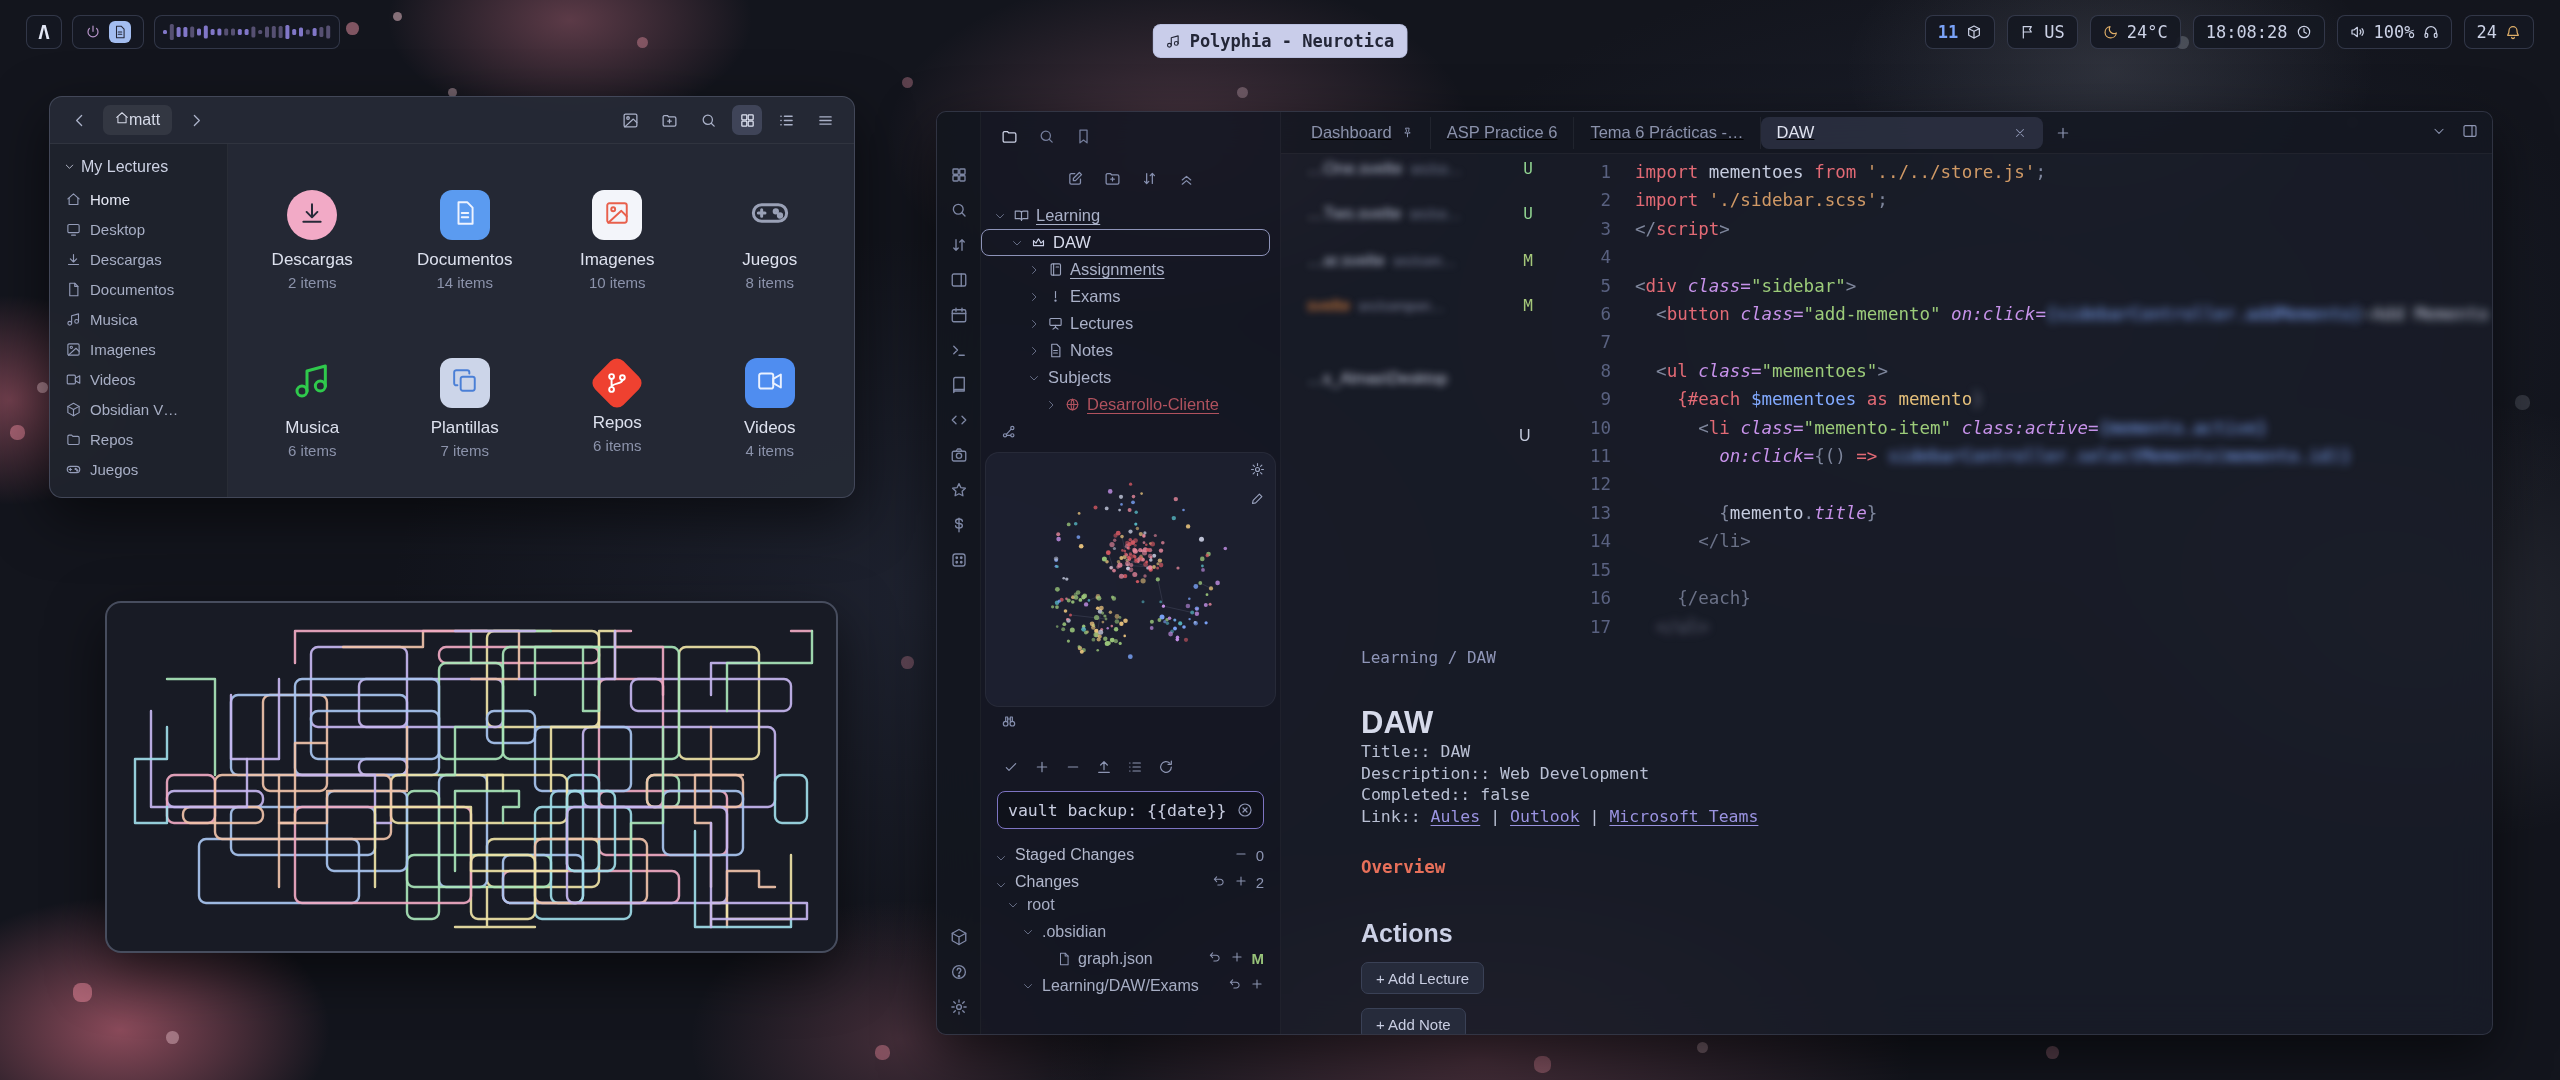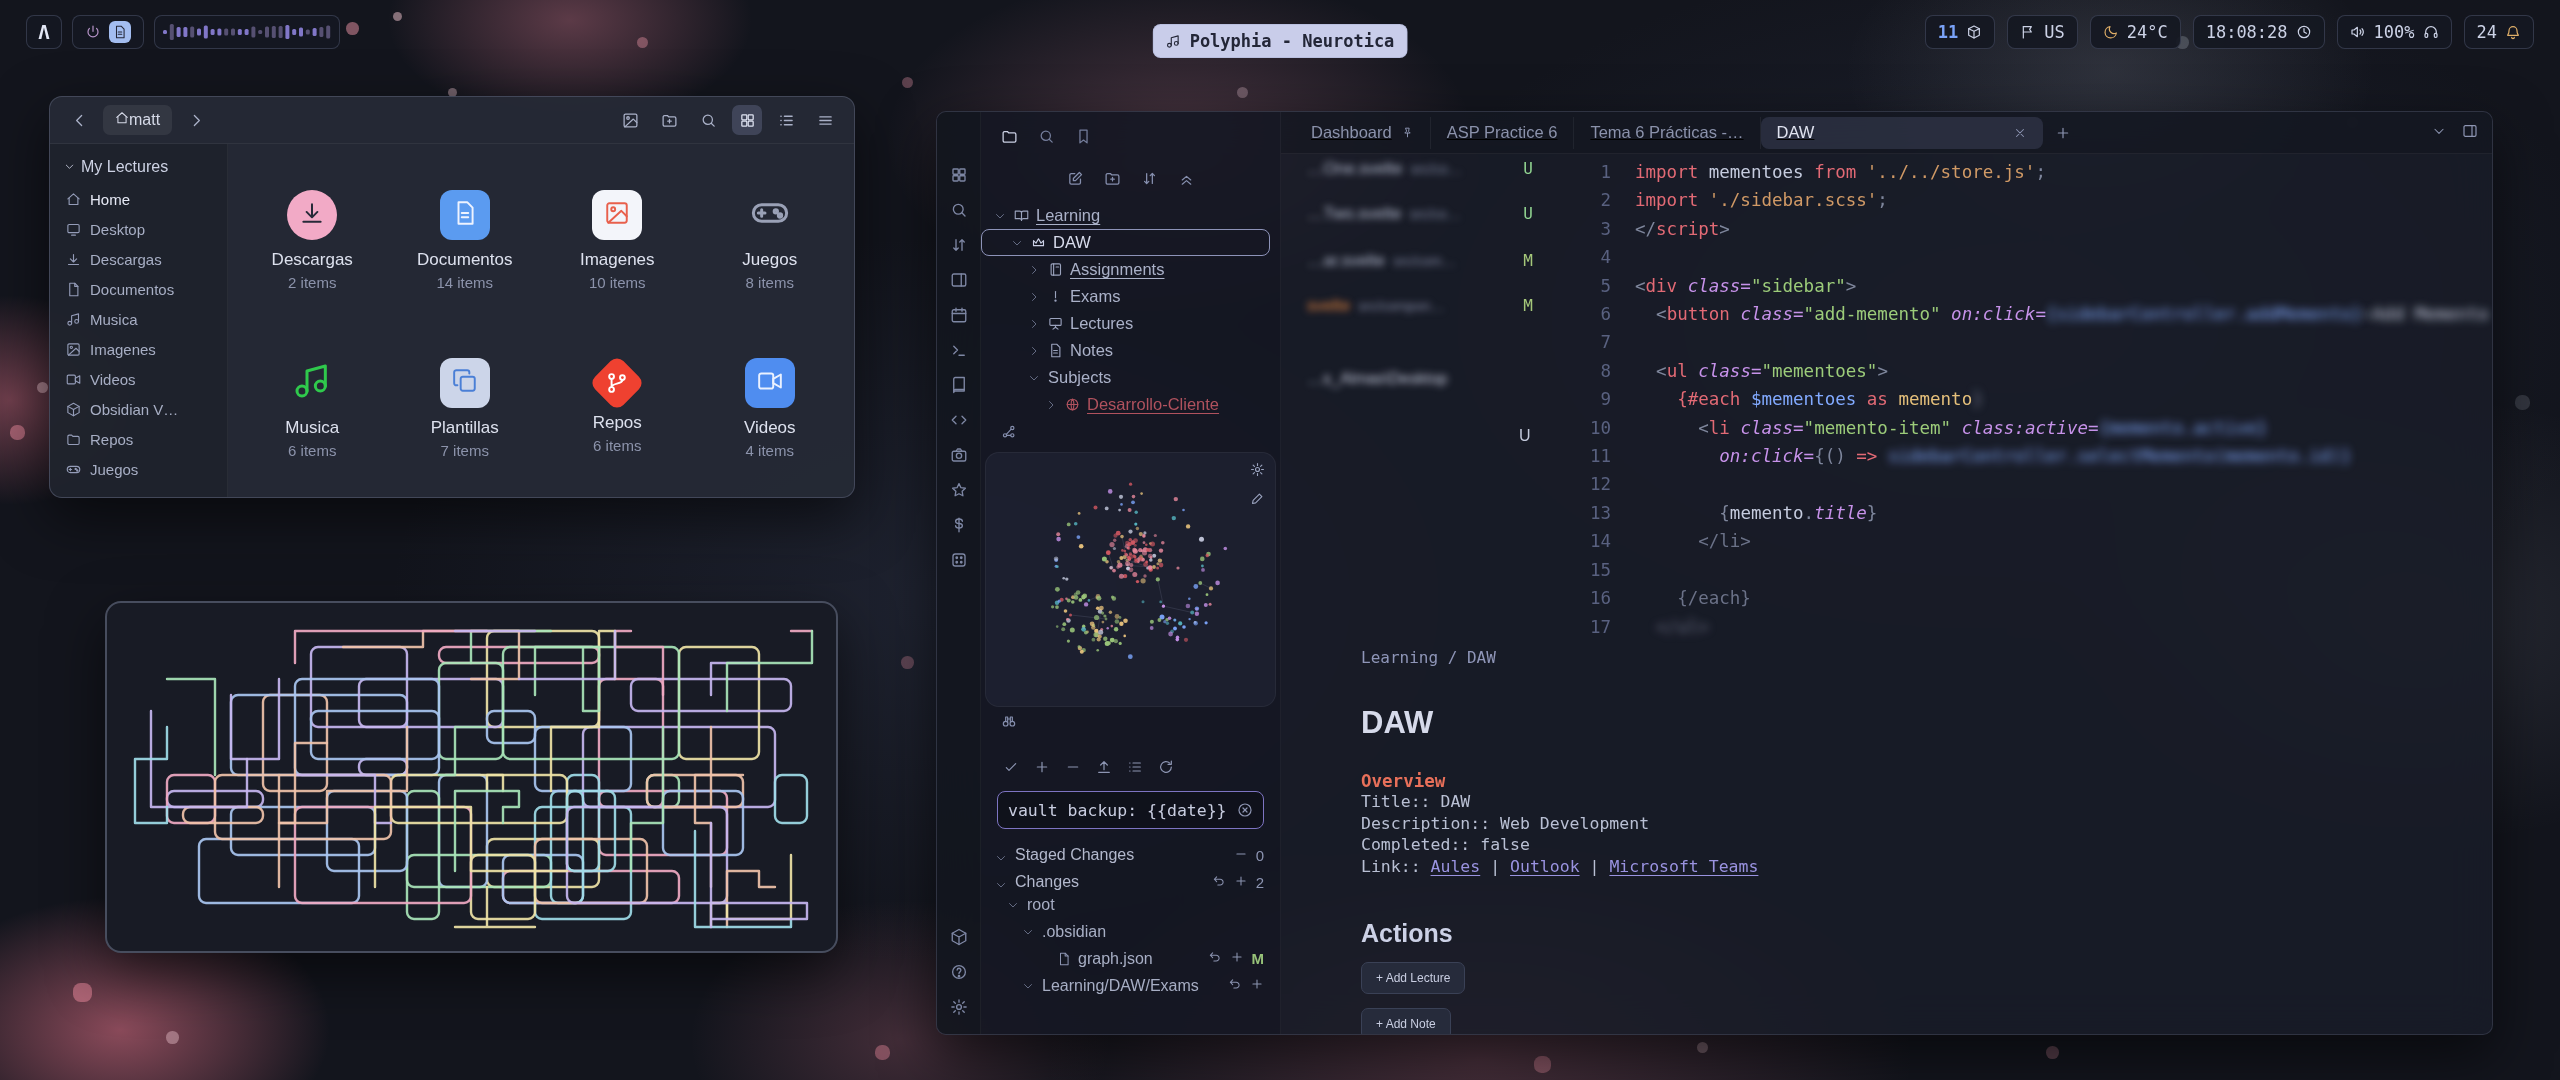--- a/index.html
+++ b/index.html
@@ -149,21 +149,21 @@
 
   
   #note{position:absolute;left:80px;top:536px;width:900px;font-family:"DejaVu Sans Mono",monospace;}
   #note-crumb{color:#8f96b8;font-size:16px;}
   #note-title{font-family:"Liberation Sans",sans-serif;color:#d6daea;font-size:31px;font-weight:bold;margin-top:38px;}
   #note-overview{color:#e8705a;font-weight:bold;font-size:17.5px;margin-top:30px;}
   .nf{color:#b9c0d4;font-size:16.5px;line-height:21.5px;}
   .nf-k{color:#b9c0d4;}
   .nf a,.nf .lnk{color:#9a93e0;text-decoration:underline;text-underline-offset:3px;}
   #note-actions{font-family:"Liberation Sans",sans-serif;color:#ccd1e6;font-size:25px;font-weight:bold;margin-top:42px;}
-  .note-btn{display:inline-flex;align-items:center;margin-top:14px;height:32px;padding:0 14px;background:#262b3b;border:1px solid #3a4156;border-radius:7px;color:#c9cee2;font-size:12px;font-family:"Liberation Sans",sans-serif;}
+  .note-btn{display:inline-flex;align-items:center;margin-top:14px;height:32px;padding:0 14px;background:#262b3b;border:1px solid #3a4156;border-radius:7px;color:#c9cee2;font-size:15px;font-family:"Liberation Sans",sans-serif;}
   .note-btn-wrap{display:block;}
 </style>
 </head>
 <body>
 
 <div class="speck"></div>
 
 <div id="topbar">
   <div class="tb-left">
     <div class="pill square">
@@ -1358,27 +1358,27 @@
           <div>15</div>
           <div>16</div>
           <div>17</div>
         </div>
       <div id="code-lines"><div><span class="tok-k">import</span><span class="tok-t"> mementoes </span><span class="tok-k">from</span><span class="tok-o"> '../../store.js'</span><span class="tok-p">;</span></div><div><span class="tok-k">import</span><span class="tok-o"> './sidebar.scss'</span><span class="tok-p">;</span></div><div><span class="tok-p">&lt;/</span><span class="tok-k">script</span><span class="tok-p">&gt;</span></div><div>&nbsp;</div><div><span class="tok-p">&lt;</span><span class="tok-k">div</span><span class="tok-a"> class=</span><span class="tok-s">"sidebar"</span><span class="tok-p">&gt;</span></div><div><span class="tok-t">  </span><span class="tok-p">&lt;</span><span class="tok-k">button</span><span class="tok-a"> class=</span><span class="tok-s">"add-memento"</span><span class="tok-a"> on:click=</span><span class="tok-v bl">{sidebarController.addMemento}</span><span class="tok-p bl">&gt;</span><span class="tok-t bl">Add Memento</span></div><div>&nbsp;</div><div><span class="tok-t">  </span><span class="tok-p">&lt;</span><span class="tok-k">ul</span><span class="tok-a"> class=</span><span class="tok-s">"mementoes"</span><span class="tok-p">&gt;</span></div><div><span class="tok-t">    </span><span class="tok-k">{#each</span><span class="tok-v"> $mementoes</span><span class="tok-k"> as</span><span class="tok-y"> memento</span><span class="tok-p bl">}</span></div><div><span class="tok-t">      </span><span class="tok-p">&lt;</span><span class="tok-k">li</span><span class="tok-a"> class=</span><span class="tok-s">"memento-item"</span><span class="tok-a"> class:active=</span><span class="tok-v bl">{memento.active}</span></div><div><span class="tok-t">        </span><span class="tok-a">on:click=</span><span class="tok-p">{() </span><span class="tok-k">=&gt;</span><span class="tok-v bl"> sidebarController.selectMemento(memento.id)}</span></div><div>&nbsp;</div><div><span class="tok-t">        </span><span class="tok-p">{</span><span class="tok-t">memento</span><span class="tok-p">.</span><span class="tok-a">title</span><span class="tok-p">}</span></div><div><span class="tok-d">      &lt;/li&gt;</span></div><div>&nbsp;</div><div><span class="tok-d">    {/each}</span></div><div><span class="tok-d bl">  &lt;/ul&gt;</span></div></div>
     </div>
 
     <div id="note">
       <div id="note-crumb">Learning / DAW</div>
       <div id="note-title">DAW</div>
-      <div id="note-overview">Overview</div>
       <div id="note-fields">
           <div class="nf"><span class="nf-k">Title:: </span><span class="nf-v">DAW</span></div>
           <div class="nf"><span class="nf-k">Description:: </span><span class="nf-v">Web Development</span></div>
           <div class="nf"><span class="nf-k">Completed:: </span><span class="nf-v">false</span></div>
           <div class="nf"><span class="nf-k">Link:: </span><span class="lnk">Aules</span><span> | </span><span class="lnk">Outlook</span><span> | </span><span class="lnk">Microsoft Teams</span></div>
         </div>
+      <div id="note-overview">Overview</div>
       <div id="note-actions">Actions</div>
       <div id="note-buttons">
           <div class="note-btn-wrap"><button class="note-btn">+ Add Lecture</button></div>
           <div class="note-btn-wrap"><button class="note-btn">+ Add Note</button></div>
         </div>
     </div>
   </div>
 </div>
 
 </body></html>

